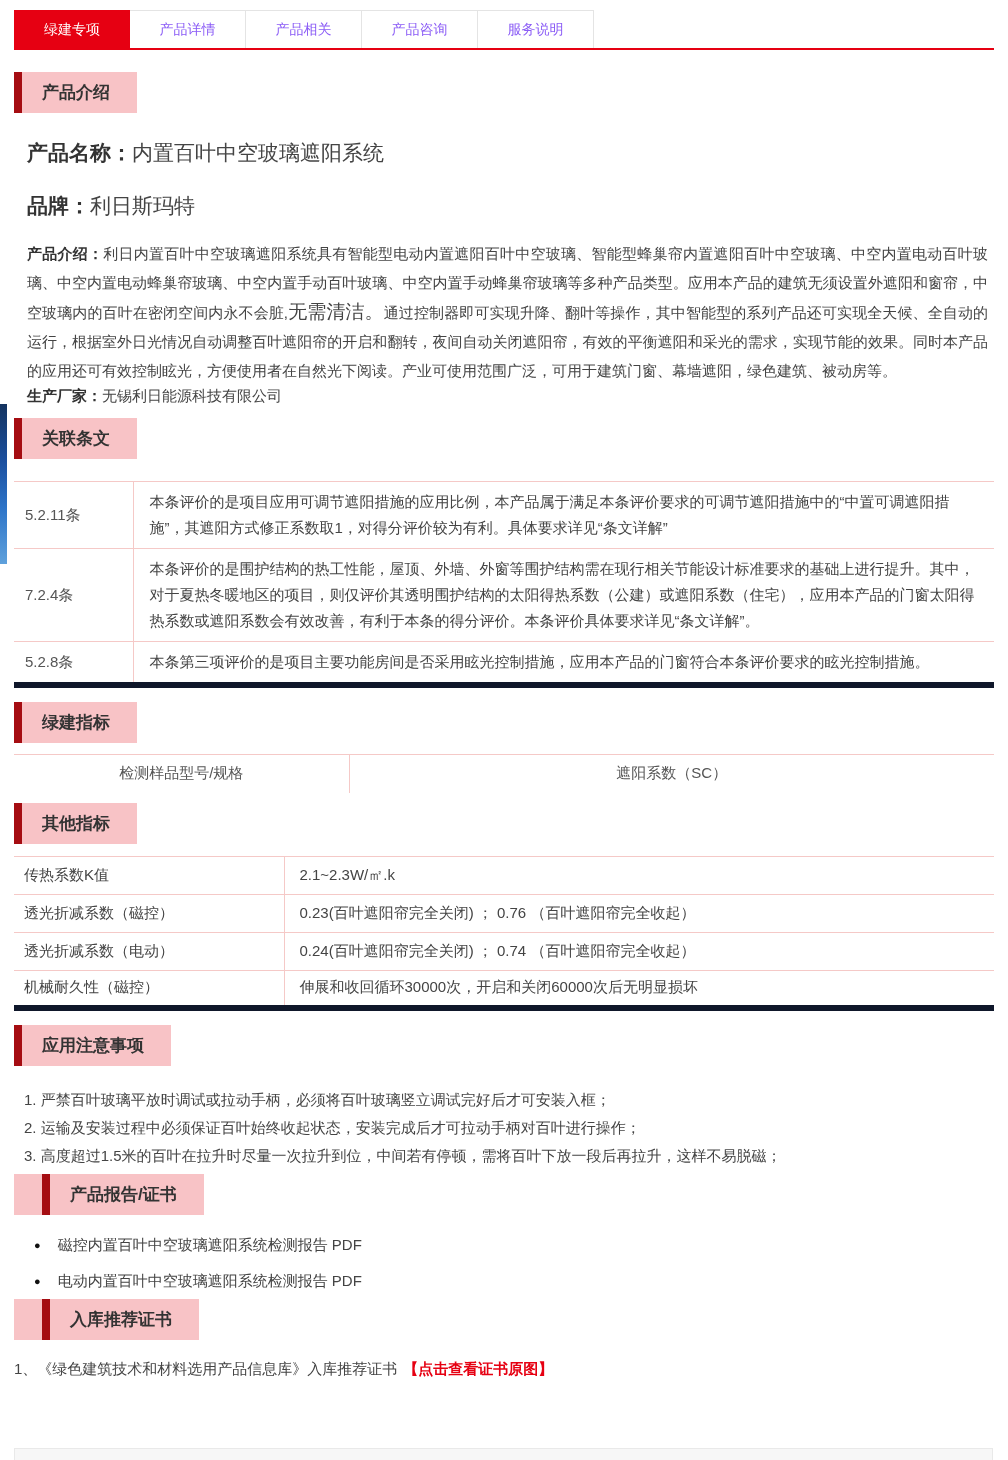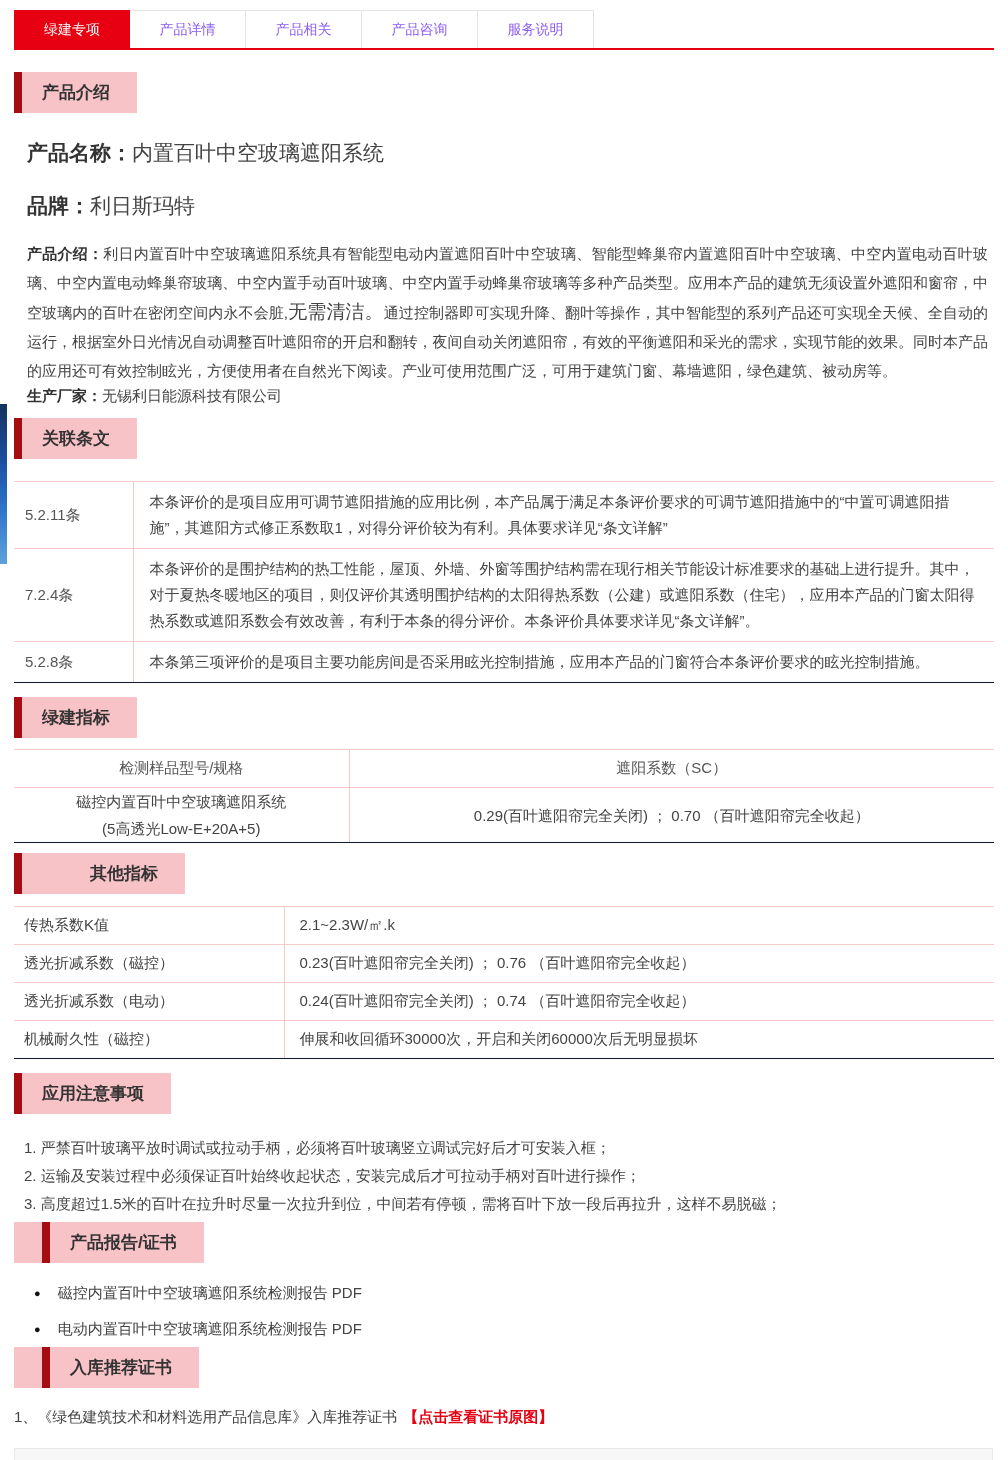--- a/index.html
+++ b/index.html
@@ -31,21 +31,21 @@
   .intro-field { margin:22px 27px 0; font-size:21px; color:#444; }
   .intro-field .lbl { font-weight:bold; color:#333; }
   .intro-desc { margin:19px 20px 0 27px; font-size:15px; line-height:29px; color:#444; text-align:justify; }
   .intro-desc .lbl { font-weight:bold; color:#333; }
   .intro-desc .hl { font-size:19px; }
   .manufacturer { margin:2px 27px 0; font-size:15px; color:#444; }
   .manufacturer .lbl { font-weight:bold; color:#333;margin-top:48px; }
   
   table { border-collapse:collapse; width:980px; margin:18px 14px 0; table-layout:fixed; }
   td, th { border-top:1px solid #f5c9c7; font-size:15px; }
-  tr:last-child td { border-bottom:1px solid #0f172a; }
+  tr:last-child td { border-bottom:6px solid #0f172a; }
   
   .clause-tbl td.code { width:119px; padding:7px 6px 7px 11px; color:#555; vertical-align:middle; }
   .clause-tbl td.desc { border-left:1px solid #f5c9c7; padding:7px 16px; line-height:26px; color:#444; }
   
   .green-tbl { margin-top:7px; }
   .green-tbl th { font-weight:normal; height:38px; color:#555; text-align:center; }
   .green-tbl th.sc, .green-tbl td.sc { border-left:1px solid #f5c9c7; }
   .green-tbl td { text-align:center; padding:0; height:55px; line-height:27px; color:#444; vertical-align:middle; }
   .green-tbl th.model, .green-tbl td.model { width:335px; }
   
@@ -64,21 +64,21 @@
   .cert-line { margin:16px 0 0 14px; font-size:15px; color:#444; }
   .cert-link { color:#e60012; font-weight:bold; margin-left:6px; cursor:pointer; }
   
   .footer-box {
     position:absolute; left:14px; right:15px; top:1448px; height:40px;
     background:#f7f7f7; border:1px solid #e9e9e9;
   }
   .mt24 { margin-top:22px; }
   .mt12 { margin-top:12px; }
   .mt14 { margin-top:14px; }
-  .mt10 { margin-top:10px;gap:48px; }
+  .mt10 { margin-top:10px; }
   .mt4  { margin-top:4px;padding-left:28px; }
 </style>
 </head>
 <body>
 
 <div>
 
   <div class="edge-strip"></div>
 
   
@@ -138,27 +138,20 @@
   <div class="sec-header mt14">
     <div class="bar"></div>
     <div class="t">绿建指标</div>
   </div>
 
   <table class="green-tbl">
     <tbody>
         <tr>
       <th class="model">检测样品型号/规格</th>
       <th class="sc">遮阳系数（SC）</th>
-    </tr>
-    <tr>
-      <td class="model">
-        <div>磁控内置百叶中空玻璃遮阳系统</div>
-        <div>(5高透光Low-E+20A+5)</div>
-      </td>
-      <td class="sc">0.29(百叶遮阳帘完全关闭) ； 0.70 （百叶遮阳帘完全收起）</td>
     </tr>
   </tbody>
     </table>
 
   
   <div class="sec-header mt10">
     <div class="bar"></div>
     <div class="t">其他指标</div>
   </div>
 

